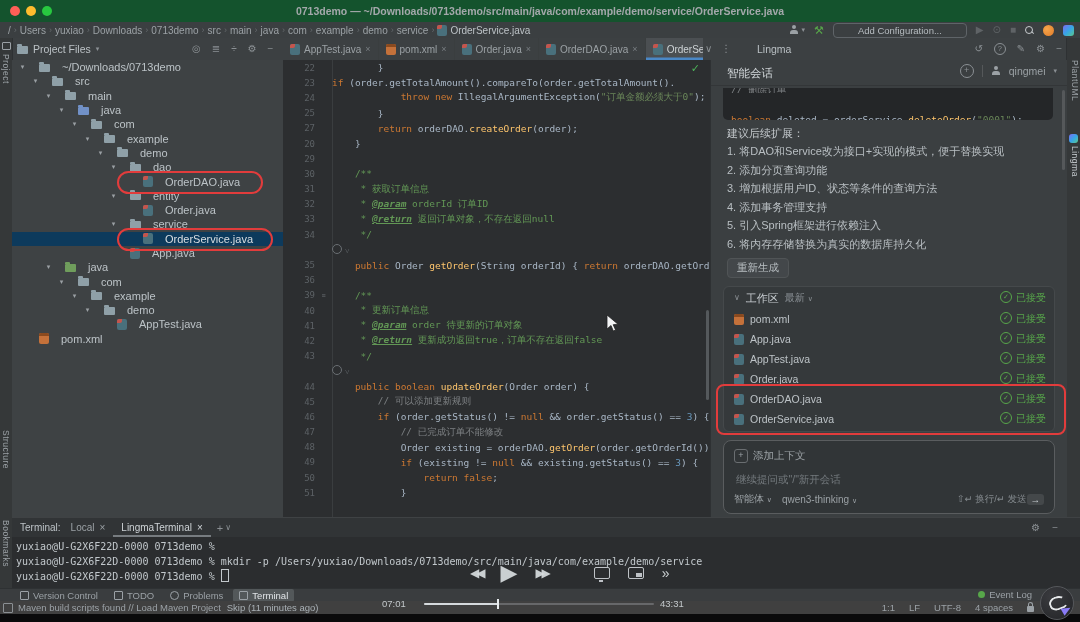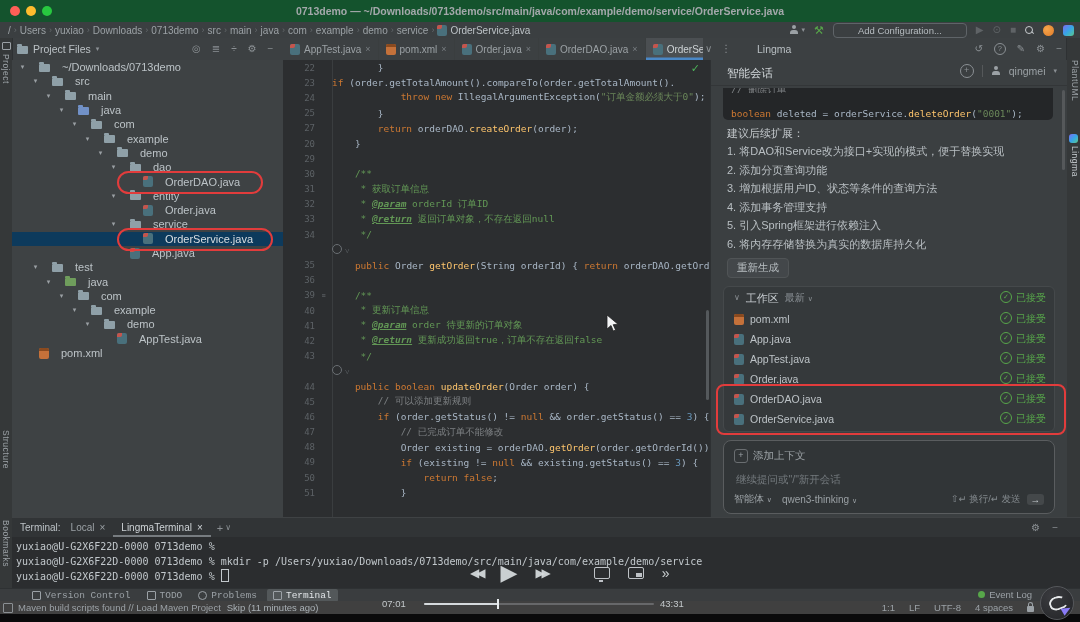--- a/index.html
+++ b/index.html
@@ -78,21 +78,21 @@
   #lingma{left:710px;top:60px;width:356px;height:457px;background:#3b3f41;border-left:1px solid #2e3133;font-size:11px;}
   #chat-head{position:absolute;left:0;top:0;width:100%;height:26px;border-bottom:1px solid #333638;box-sizing:border-box;}
   #chat-tab{position:absolute;left:16px;top:6px;color:#d3d8db;font-size:11.5px;}
   #chat-head-right{position:absolute;right:10px;top:4px;display:flex;align-items:center;gap:8px;color:#9ba1a5;font-size:10.5px;}
   .plus-circ{display:inline-block;width:12px;height:12px;border:1px solid #8b9094;border-radius:50%;color:#8b9094;
      font-size:9px;line-height:11px;text-align:center;}
   .vdiv{width:1px;height:12px;background:#55585a;}
   #codeblock{position:absolute;left:12px;top:28px;width:330px;height:32px;background:#242628;border-radius:0 0 5px 5px;
      overflow:hidden;font-family:"DejaVu Sans Mono",monospace;font-size:9.5px;padding:0 8px;box-sizing:border-box;}
   #codeblock .clip{margin-top:-4px;height:9px;overflow:hidden;color:#7d8083;}
-  #codeblock .cline{margin-top:15px;white-space:pre;}
+  #codeblock .cline{margin-top:21px;white-space:pre;}
   #sugg-head{position:absolute;left:16px;top:66px;color:#c3c8cc;}
   #sugg-list{position:absolute;left:16px;top:82px;width:330px;}
   .sug{height:18.5px;line-height:18.5px;color:#b9bfc3;white-space:nowrap;overflow:hidden;}
   #regen{position:absolute;left:16px;top:198px;background:#43474a;border:1px solid #505456;border-radius:4px;
      color:#b9bfc3;font-size:10.5px;padding:2px 9px;}
   #wscard{position:absolute;left:12px;top:226px;width:332px;height:146px;background:#35393b;border:1px solid #45494b;
      border-radius:6px;box-sizing:border-box;}
   #ws-head{position:absolute;left:10px;right:8px;top:0;height:22px;display:flex;align-items:center;gap:6px;}
   #ws-title{color:#c7ccd0;font-size:11px;}
   #ws-sort{color:#8a9095;font-size:10px;}
@@ -103,36 +103,36 @@
   .wsrow{height:20px;display:flex;align-items:center;gap:6px;padding:0 8px 0 10px;color:#bdc3c7;}
   .wsrow .nm{font-size:10.5px;}
   #inputcard{position:absolute;left:12px;top:380px;width:332px;height:74px;background:#313537;border:1px solid #5a5d5f;
      border-radius:8px;box-sizing:border-box;}
   #ctx-chip{position:absolute;left:10px;top:8px;display:flex;align-items:center;gap:5px;color:#9ba1a5;font-size:10.5px;}
   .plus-sq{display:inline-block;width:12px;height:12px;border:1px solid #6a6e71;border-radius:3px;color:#9ba1a5;
      font-size:9px;line-height:11px;text-align:center;}
   #chat-ph{position:absolute;left:12px;top:32px;color:#73797d;font-size:10.5px;}
   #input-bottom{position:absolute;left:10px;right:10px;bottom:7px;display:flex;align-items:center;gap:10px;
      color:#9aa0a4;font-size:10px;}
-  #send-hint{margin-left:auto;color:#82888c;font-size:9.5px;display:flex;align-items:center;gap:6px;}
+  #send-hint{margin-left:auto;color:#82888c;font-size:9.5px;display:flex;align-items:center;}
   .send-box{display:inline-block;background:#44484a;border-radius:3px;padding:0 4px;color:#c3c8cc;}
   #chat-scroll{position:absolute;right:2px;top:30px;width:3px;height:80px;background:#55585a;border-radius:2px;}
   
   #terminal{left:12px;top:517px;width:1068px;height:71px;background:#2b2d2f;border-top:1px solid #3f4244;}
   #term-tabs{position:absolute;left:0;top:0;width:100%;height:19px;display:flex;align-items:center;gap:2px;
      padding-left:8px;box-sizing:border-box;font-size:10px;color:#9ba1a5;background:#313436;}
   .ttab{padding:0 8px;height:100%;display:flex;align-items:center;gap:5px;}
   .ttab.active{color:#ced3d6;box-shadow:inset 0 -2px 0 #777c80;}
   #term-icons{position:absolute;right:22px;top:0;height:19px;display:flex;align-items:center;gap:12px;}
   #term-body{position:absolute;left:4px;top:21px;font-family:"DejaVu Sans Mono",monospace;font-size:10px;
      color:#c2c8cc;line-height:15px;white-space:pre;}
   .cur{display:inline-block;width:6px;height:11px;border:1px solid #c2c8cc;vertical-align:-2px;}
   
   #statusA{left:0;top:588px;width:1080px;height:13px;background:#3a3d3f;border-top:1px solid #2e3133;display:flex;align-items:center;}
-  #tools{display:flex;align-items:center;gap:4px;padding-left:26px;font-family:Liberation Mono, monospace;}
+  #tools{display:flex;align-items:center;gap:4px;padding-left:14px;}
   .tool{display:flex;align-items:center;gap:4px;font-size:9.5px;color:#9ba1a6;padding:0 6px;height:13px;border-radius:2px;}
   .tool.active{background:#53585a;color:#e0e4e7;}
   .ti{display:inline-block;width:7px;height:7px;border:1px solid #9ba1a6;border-radius:1px;}
   .ti.c{border-radius:50%;}
   #eventlog{position:absolute;right:48px;top:589px;display:flex;align-items:center;gap:4px;font-size:9.5px;color:#9ba1a6;}
   .gdot{width:7px;height:7px;border-radius:50%;background:#57a64a;}
   #statusB{left:0;top:601px;width:1080px;height:13px;background:#404040;display:flex;align-items:center;
      font-size:9.5px;color:#9ba1a6;}
   #sb-msg{padding-left:18px;display:flex;gap:6px;white-space:nowrap;}
   #sb-right{position:absolute;right:46px;display:flex;gap:14px;align-items:center;}
@@ -348,25 +348,20 @@
       </div>
       <div class="trow sel" style="padding-left: 110px;">
         <span class="chev"></span>
         <span class="fi"></span>
         <span>OrderService.java</span>
       </div>
       <div class="trow" style="padding-left: 97px;">
         <span class="chev"></span>
         <span class="fi"></span>
         <span>App.java</span>
-      </div>
-      <div class="trow" style="padding-left: 19px;">
-        <span class="chev">▾</span>
-        <span class="fo"></span>
-        <span>test</span>
       </div>
       <div class="trow" style="padding-left: 32px;">
         <span class="chev">▾</span>
         <span class="fo green"></span>
         <span>java</span>
       </div>
       <div class="trow" style="padding-left: 45px;">
         <span class="chev">▾</span>
         <span class="fo"></span>
         <span>com</span>

